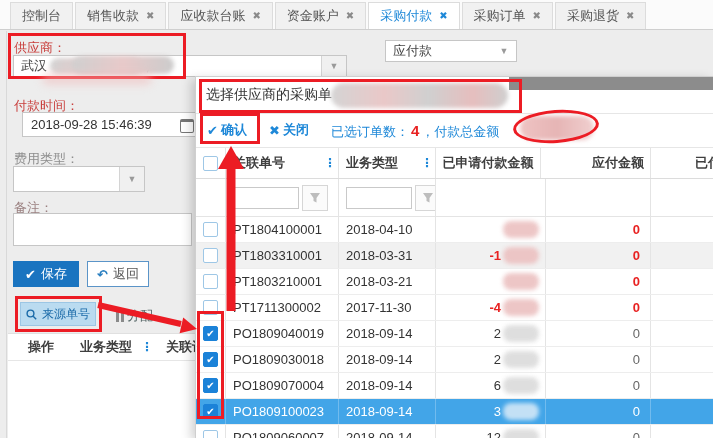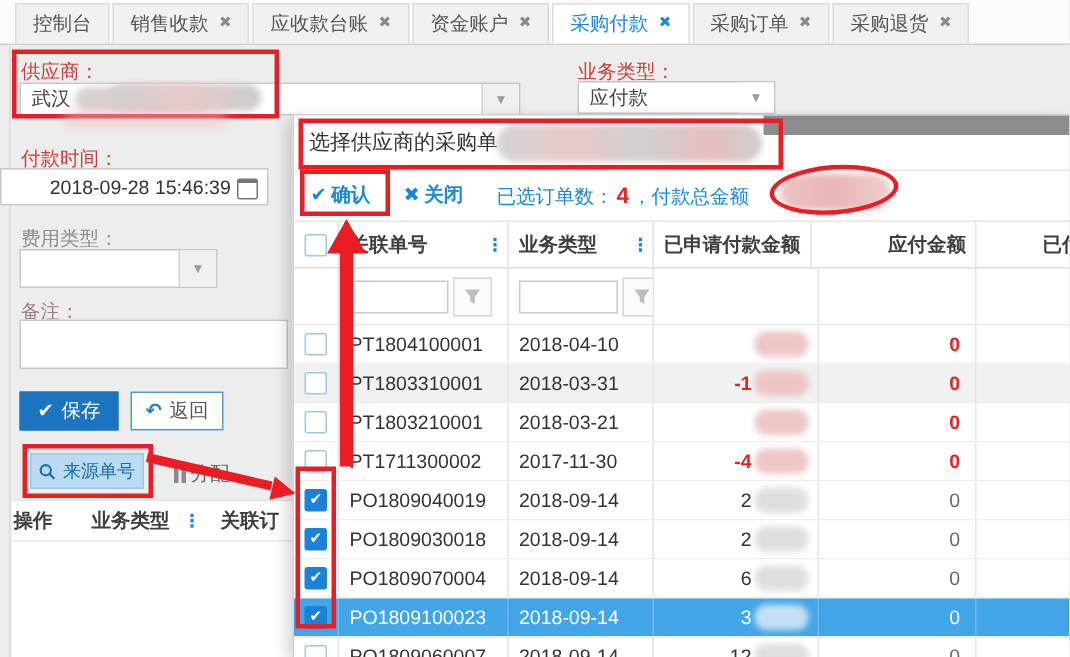--- a/index.html
+++ b/index.html
@@ -151,27 +151,27 @@
   <div class="sel" style="left:13px;top:55px;width:334px;height:22px;">
     <span class="val">
       <span>武汉</span>
       <span class="chip supchip"></span>
       <span style="color:#777;">）</span>
     </span>
     <span class="caret">▼</span>
   </div>
 
   <div class="flabel req" style="left:385px;top:39px;">业务类型：</div>
-  <div class="sel" style="left:385px;top:54px;width:132px;height:22px;">
+  <div class="sel" style="left:385px;top:40px;width:132px;height:22px;">
     <span class="val">应付款</span>
     <span class="caret plain" style="background:#fff;border-left:none;">▼</span>
   </div>
 
   <div class="flabel req" style="left:14px;top:97px;">付款时间：</div>
-  <div class="inp" style="left:0;top:112px;width:179px;height:25px;justify-content:center;">
+  <div class="inp" style="left:22px;top:112px;width:179px;height:25px;">
     <span>2018-09-28 15:46:39</span>
     <span class="cal"></span>
   </div>
 
   <div class="flabel glabel" style="left:14px;top:150px;">费用类型：</div>
   <div class="sel" style="left:13px;top:166px;width:132px;height:26px;">
     <span class="val"></span>
     <span class="caret">▼</span>
   </div>
 
@@ -194,21 +194,21 @@
     </svg>
     <span>来源单号</span>
   </div>
   <div class="assign" style="left:116px;top:307px;">
     <span class="assign-icon"></span>
     <span>分配</span>
   </div>
 
   <div class="btable">
     <div class="hrow">
-      <span style="margin-left:1px;">操作</span>
+      <span style="margin-left:20px;">操作</span>
       <span style="margin-left:26px;">业务类型</span>
       <span class="dots" style="margin-left:9px;">⋮</span>
       <span style="margin-left:13px;">关联订</span>
     </div>
   </div>
 
   <div class="modal">
     <div class="graybar"></div>
     <div class="mtitle">选择供应商的采购单：</div>
     <div class="title-blur"></div>

